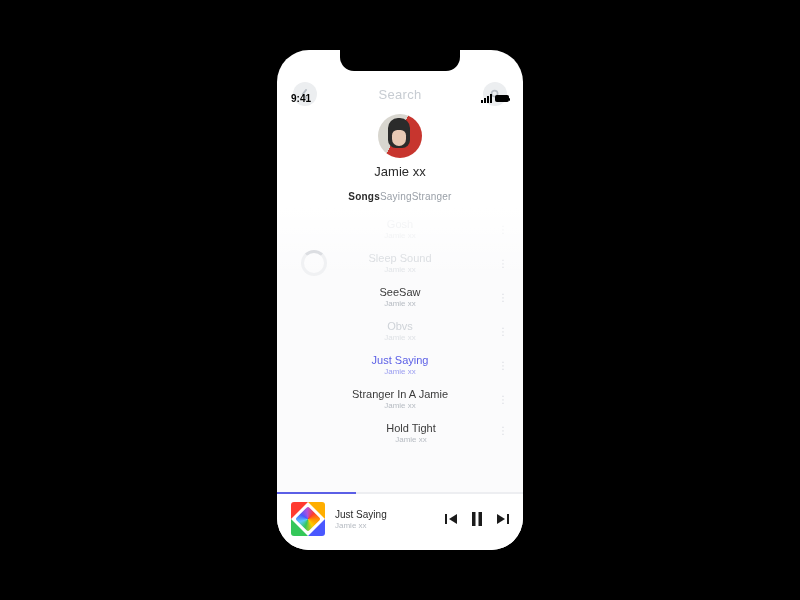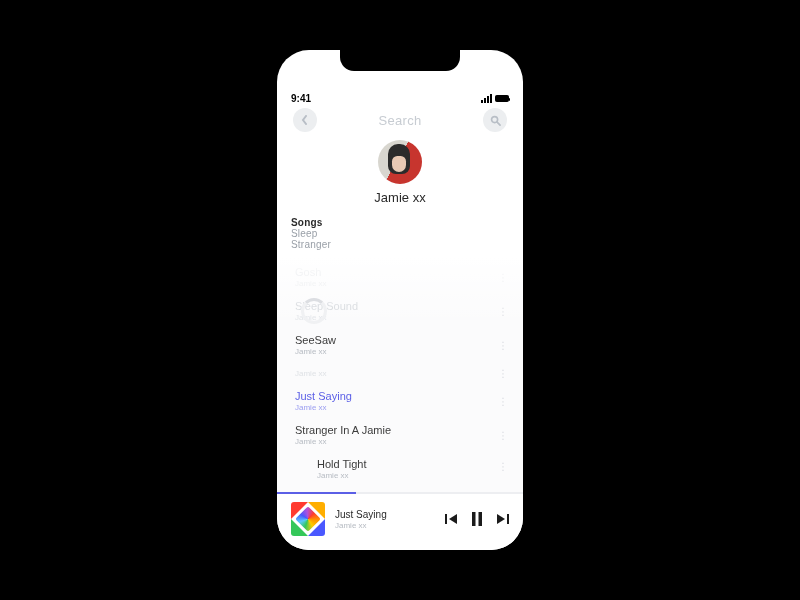--- a/index.html
+++ b/index.html
@@ -51,21 +51,21 @@
   .signal span { width:2px; background:#000; display:block; }
   .signal span:nth-child(1){height:3px}
   .signal span:nth-child(2){height:5px}
   .signal span:nth-child(3){height:7px}
   .signal span:nth-child(4){height:9px}
   .battery { width:14px; height:7px; border:1px solid #000; border-radius:1.5px; position:relative; background:#000;}
   .battery::after { content:""; position:absolute; right:-2px; top:2px; width:1.5px; height:3px; background:#000; border-radius:0 1px 1px 0;}
   .screen {
     position: absolute;
     top: 22px; left:0; right:0; bottom:0;
-    display:flex; flex-direction:column;margin-top:26px;
+    display:flex; flex-direction:column;
   }
   .topbar {
     display:flex; align-items:center; justify-content:space-between;
     padding: 10px 16px 4px;
   }
   .circle-btn {
     width:24px; height:24px; border-radius:50%;
     background:#eceef0; display:flex; align-items:center; justify-content:center;
     color:#b8bec6;
   }
@@ -78,28 +78,29 @@
   .avatar .head {
     position:absolute; left:10px; top:4px; width:22px; height:30px;
     background:#2b2b2b; border-radius:10px 10px 8px 8px;
   }
   .avatar .face {
     position:absolute; left:14px; top:16px; width:14px; height:16px;
     background:#e8c9b4; border-radius:6px 6px 8px 8px;
   }
   .artist-name { font-size:13px; color:#2a2a2a; }
   .tabs {
-    display:flex; justify-content:center; padding:4px 14px 6px;flex-direction:column;
+    display:flex; justify-content:center; padding:4px 14px 6px;
   }
   .tab { font-size:10px; color:#9aa0a8; letter-spacing:0.2px; }
   .tab.active { color:#2a2a2a; font-weight:600; }
   .songlist {
     flex:1 1 auto; overflow:hidden; position:relative;
     background:#fbfbfc;
     padding:4px 0 0;
+    text-align:center;
   }
   .fade-top {
     position:absolute; top:0; left:0; right:0; height:70px;
     background:linear-gradient(#ffffff, rgba(255,255,255,0)); z-index:5; pointer-events:none;
   }
   .row {
     padding:6px 18px 6px;
     position:relative;
   }
   .row .title { font-size:11px; color:#3b3b3b; }
@@ -180,21 +181,21 @@
     <div class="avatar-wrap">
       <div class="avatar">
         <div class="head"></div>
           <div class="face"></div>
       </div>
       <span class="artist-name">Jamie xx</span>
     </div>
 
     <div class="tabs">
       <span class="tab active">Songs</span>
-      <span class="tab">Sleep</span>
+      <span class="tab">Saying</span>
       <span class="tab">Stranger</span>
     </div>
 
     <div class="songlist">
       <div class="fade-top"></div>
       <div class="spinner"></div>
 
       <div class="row dim">
         <div class="title">Gosh</div>
         <div class="sub">Jamie xx</div>
@@ -204,20 +205,21 @@
         <div class="title">Sleep Sound</div>
         <div class="sub">Jamie xx</div>
         <div class="dots">⋮</div>
       </div>
       <div class="row">
         <div class="title">SeeSaw</div>
         <div class="sub">Jamie xx</div>
         <div class="dots">⋮</div>
       </div>
       <div class="row dim">
+        <div class="title">Obvs</div>
         <div class="sub">Jamie xx</div>
         <div class="dots">⋮</div>
       </div>
       <div class="row active">
         <div class="title">Just Saying</div>
         <div class="sub">Jamie xx</div>
         <div class="dots">⋮</div>
       </div>
       <div class="row">
         <div class="title">Stranger In A Jamie</div>

